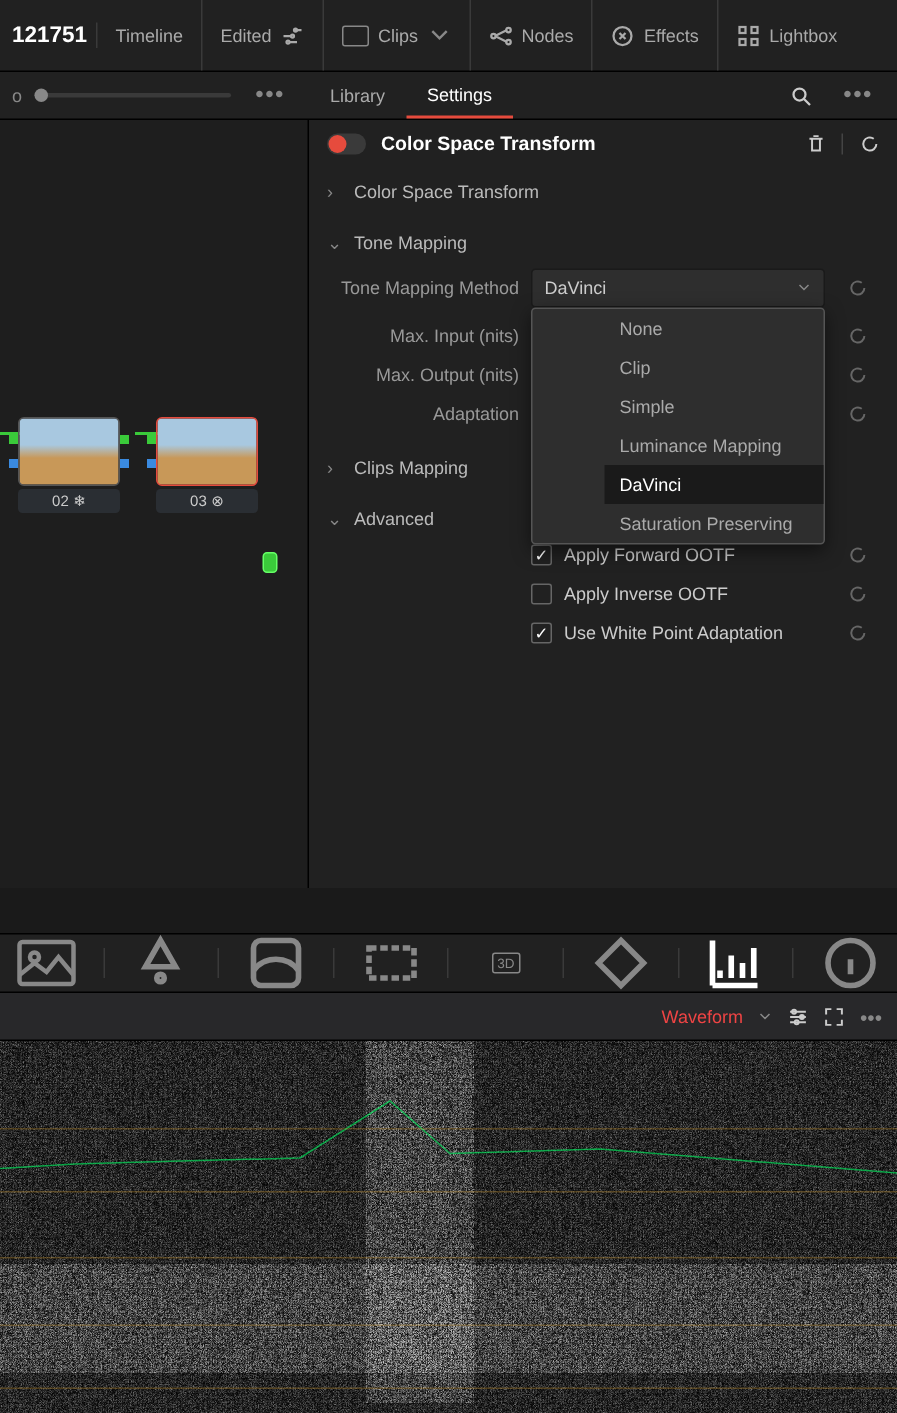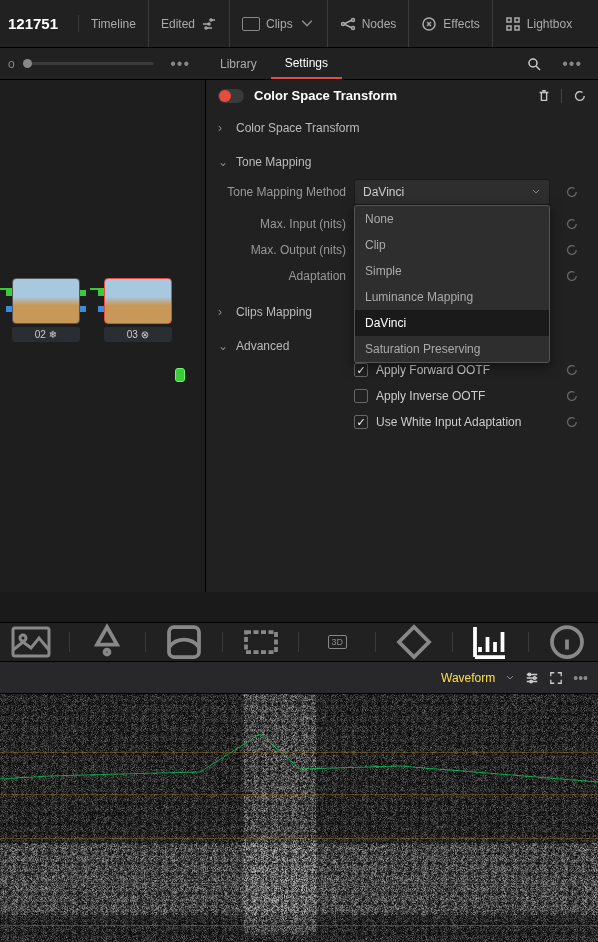--- a/index.html
+++ b/index.html
@@ -1,19 +1,19 @@
 <!DOCTYPE html>
 <html><head>
 <meta charset="utf-8">
 <style>
 * { margin: 0; padding: 0; box-sizing: border-box; font-family: -apple-system, BlinkMacSystemFont, 'Segoe UI', sans-serif; }
 body { background: #1a1a1a; color: #ccc; font-size: 12px; width: 598px; height: 942px; overflow: hidden; }
 
 .toolbar { background: #212121; height: 48px; display: flex; align-items: center; border-bottom: 1px solid #000; padding: 0 4px; }
-.toolbar .title { font-weight: 600; font-size: 15px; color: #fff; padding: 0 20px 0 4px; border-right: 1px solid #3a3a3a; }
+.toolbar .title { font-weight: 600; font-size: 15px; color: #fff; padding: 0 6px 0 4px; border-right: 1px solid #3a3a3a; }
 .toolbar .tbtn { display: flex; align-items: center; gap: 6px; padding: 0 12px; height: 100%; color: #aaa; cursor: pointer; border-right: 1px solid #3a3a3a; }
 .toolbar .tbtn:last-child { border-right: none; }
 .toolbar .tbtn svg { width: 16px; height: 16px; }
 .icon-placeholder { width: 18px; height: 14px; border: 1px solid #888; border-radius: 2px; display: inline-block; }
 
 .subbar { background: #212121; height: 32px; display: flex; align-items: center; border-bottom: 1px solid #000; }
 .subbar .left { flex: 0 0 206px; display: flex; align-items: center; padding: 0 8px; gap: 8px; }
 .subbar .slider { flex: 1; height: 3px; background: #3a3a3a; border-radius: 2px; position: relative; }
 .subbar .slider .handle { position: absolute; left: 0; top: -3px; width: 9px; height: 9px; background: #888; border-radius: 50%; }
 .subbar .dots { padding: 0 8px; color: #888; font-size: 16px; letter-spacing: 1px; }
@@ -47,40 +47,40 @@
 .insp-header .sep { width: 1px; height: 14px; background: #444; }
 
 .section { padding: 6px 12px; }
 .section .srow { display: flex; align-items: center; gap: 8px; padding: 4px 0; color: #bbb; }
 .section .srow .chev { width: 10px; display: inline-block; color: #888; }
 .field-row { display: flex; align-items: center; padding: 6px 8px; gap: 8px; }
 .field-row .flabel { flex: 0 0 120px; text-align: right; color: #999; font-size: 12px; }
 .field-row .dropdown { flex: 1; position: relative; }
 .dropdown-btn { background: #2e2e2e; border: 1px solid #1a1a1a; border-radius: 3px; padding: 5px 8px; display: flex; align-items: center; justify-content: space-between; cursor: pointer; color: #ccc; }
 .dropdown-menu { position: absolute; top: 100%; left: 0; right: 0; background: #2e2e2e; border: 1px solid #555; border-radius: 3px; z-index: 10; box-shadow: 0 4px 12px rgba(0,0,0,.5); }
-.dropdown-menu .opt { padding: 6px 10px; cursor: pointer; color: #aaa; }
+.dropdown-menu .opt { padding: 6px 10px; cursor: pointer; color: #aaa; margin-left: 48px; }
 .dropdown-menu .opt.selected { background: #1a1a1a; color: #fff; }
 .reset-icon { width: 14px; height: 14px; margin-left: 6px; color: #666; }
 
 .cbrow { display: flex; padding: 6px 8px; gap: 8px; }
 .cbrow .spacer { flex: 0 0 120px; }
 .checkbox { width: 14px; height: 14px; border: 1px solid #666; border-radius: 2px; display: flex; align-items: center; justify-content: center; }
 .checkbox.checked::after { content: '✓'; color: #fff; font-size: 11px; }
 .cbrow .cblabel { color: #ccc; flex: 1; }
 
 .keyframe { width: 8px; height: 8px; transform: rotate(45deg); border: 1px solid #666; margin: 0 4px; }
 
 .spacer-big { height: 30px; }
 
 .scopes-toolbar { background: #212121; height: 40px; display: flex; align-items: center; justify-content: space-around; border-top: 1px solid #000; border-bottom: 1px solid #000; padding: 0 8px; gap: 12px; }
 .scopes-toolbar .stbtn { width: 40px; height: 100%; display: flex; align-items: center; justify-content: center; color: #888; cursor: pointer; }
 .scopes-toolbar .divider { width: 1px; height: 20px; background: #3a3a3a; }
 
 .scope-header { background: #28282a; height: 32px; display: flex; align-items: center; justify-content: flex-end; padding: 0 10px; gap: 10px; border-bottom: 1px solid #000; }
-.scope-header .stitle { color: #fde047; font-size: 12px; }
+.scope-header .stitle { color: #ef4444; font-size: 12px; }
 
 .waveform { background: #000; height: 262px; position: relative; overflow: hidden; }
 .waveform .grid-line { position: absolute; left: 0; right: 0; height: 1px; background: rgba(200,150,50,.35); }
 .waveform svg { width: 100%; height: 100%; }
 
 svg.icon { stroke: currentColor; fill: none; stroke-width: 1.5; }
 .chev-svg { width: 10px; height: 10px; }
 </style>
 </head>
 <body>
@@ -285,21 +285,21 @@
         <div class="spacer"></div>
         <div class="checkbox"></div>
         <div class="cblabel">Apply Inverse OOTF</div>
         <svg class="icon reset-icon" viewBox="0 0 16 16">
             <path d="M12 4a5 5 0 1 0 2 4"></path>
           </svg>
       </div>
       <div class="cbrow">
         <div class="spacer"></div>
         <div class="checkbox checked"></div>
-        <div class="cblabel">Use White Input Adaptation</div>
+        <div class="cblabel">Use White Point Adaptation</div>
         <svg class="icon reset-icon" viewBox="0 0 16 16">
             <path d="M12 4a5 5 0 1 0 2 4"></path>
           </svg>
       </div>
     </div>
   </div>
 </div>
 
 <div class="spacer-big"></div>
 

